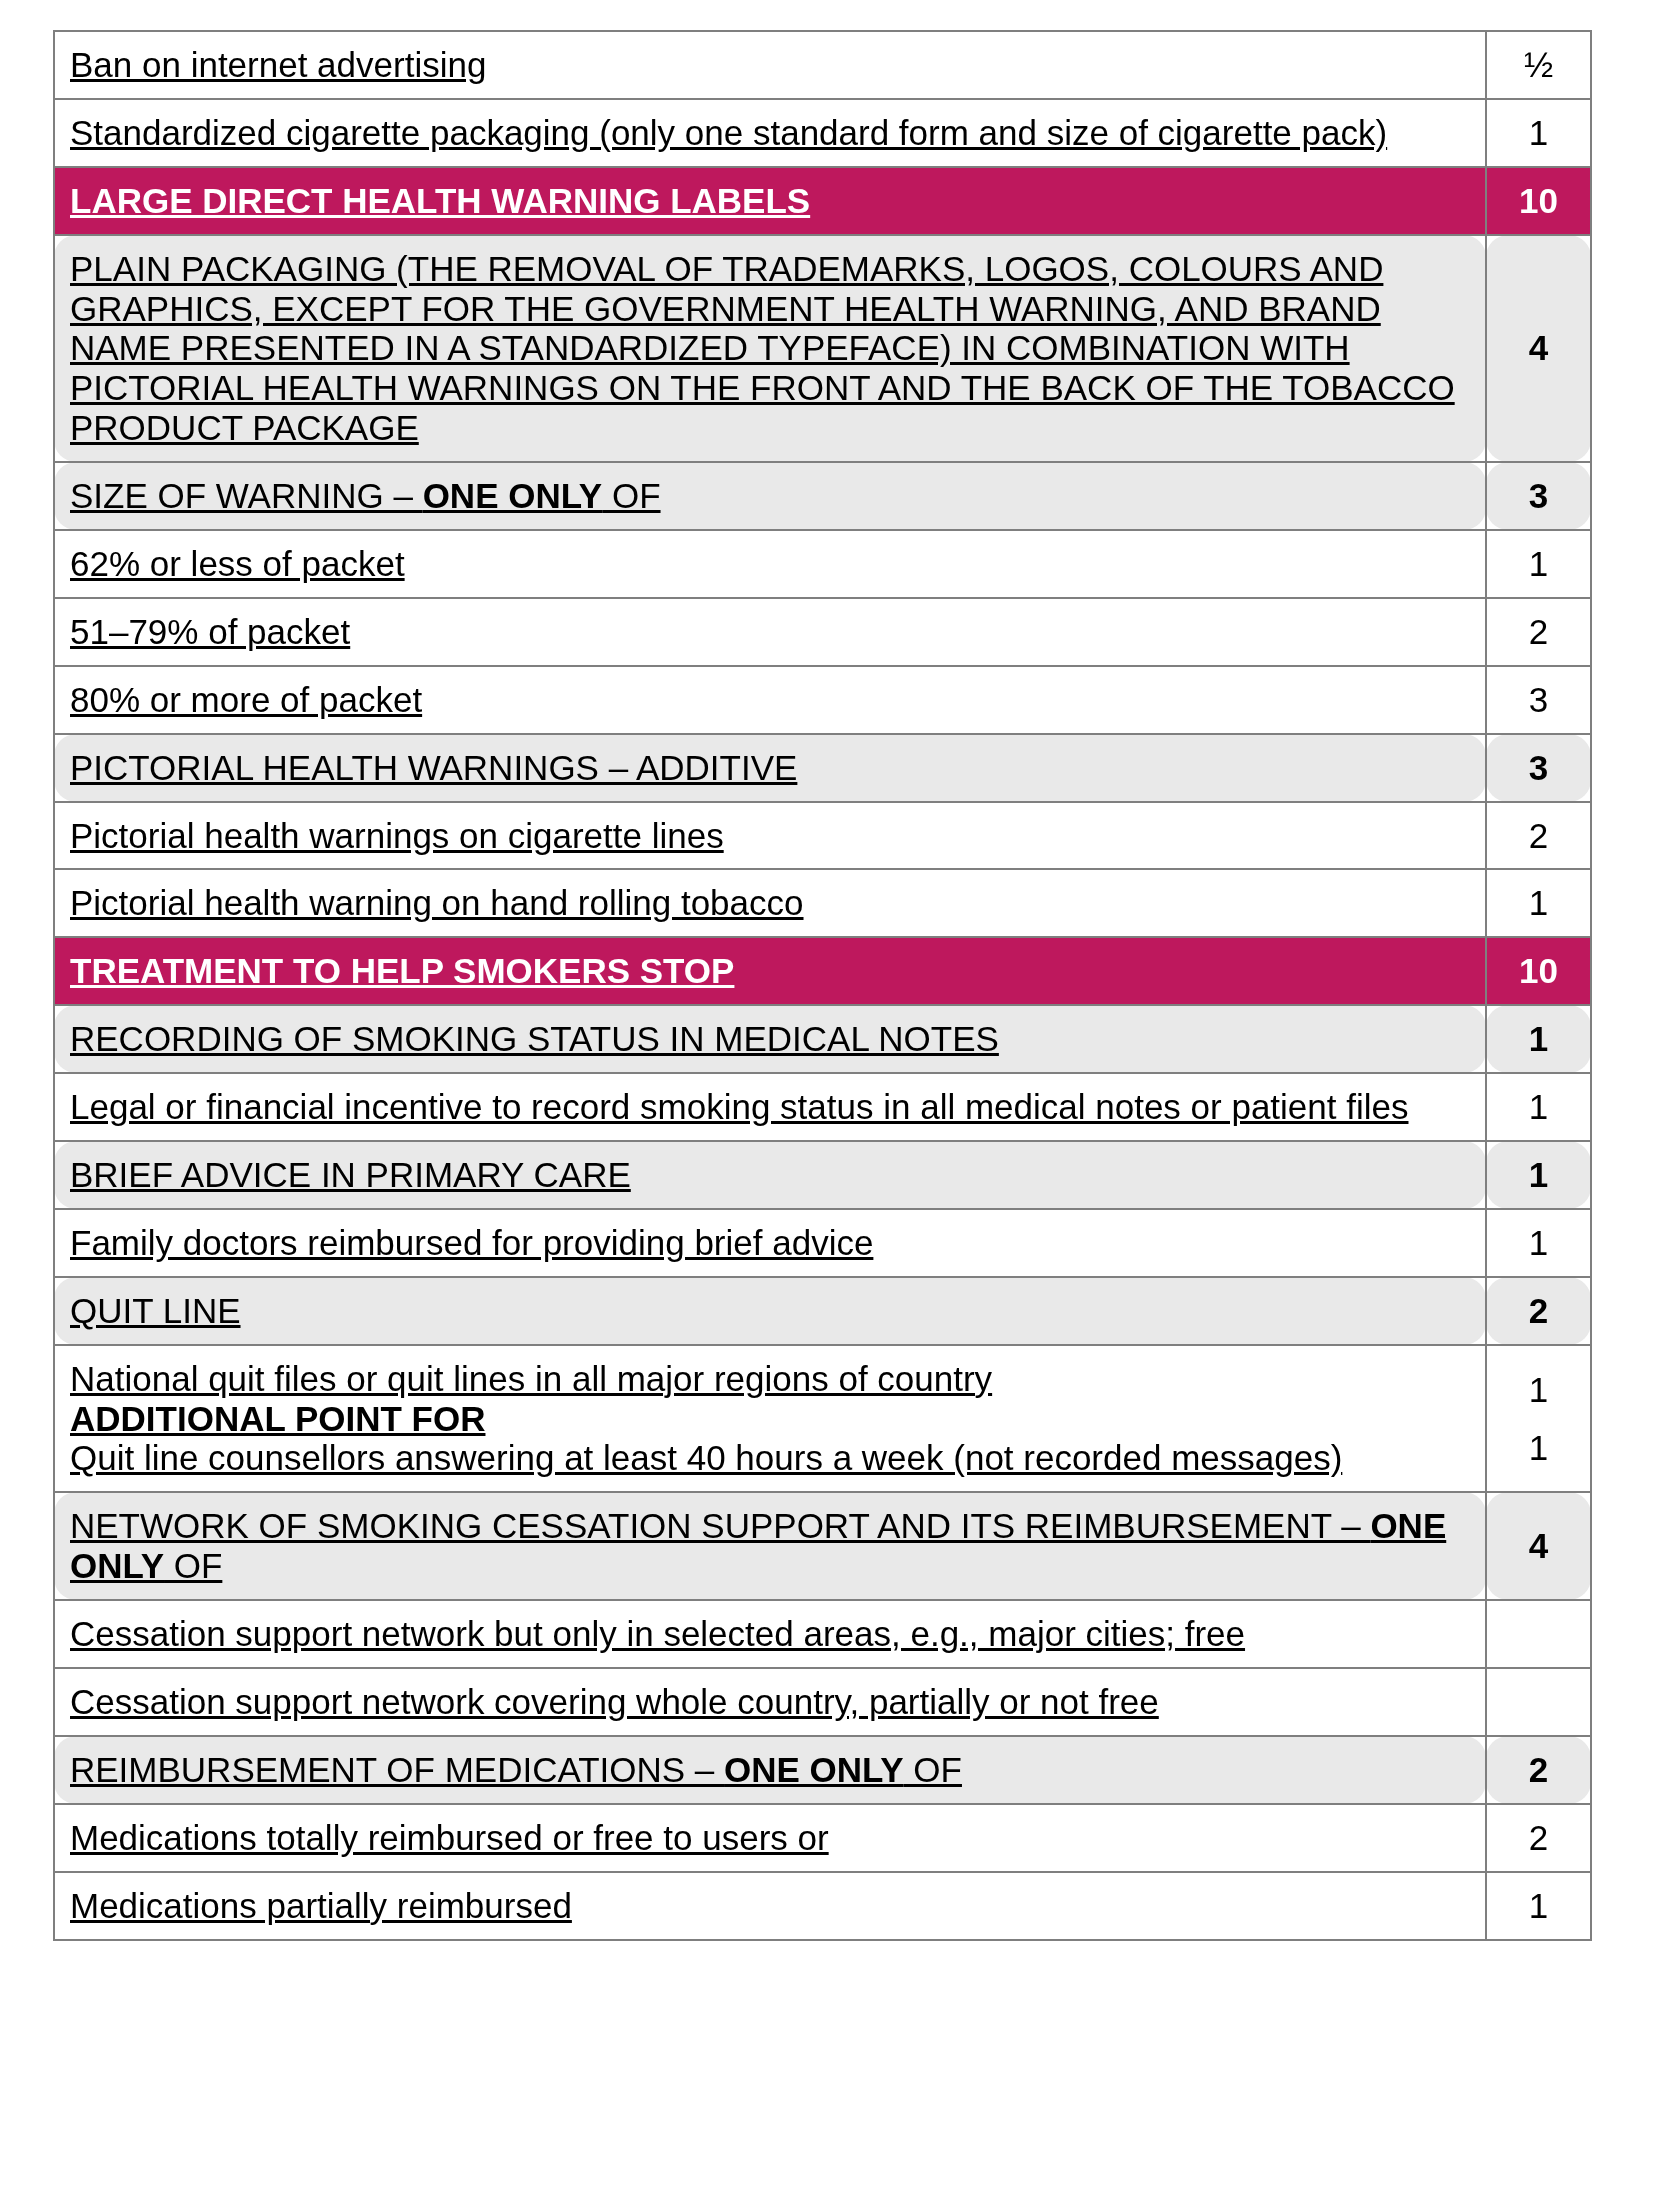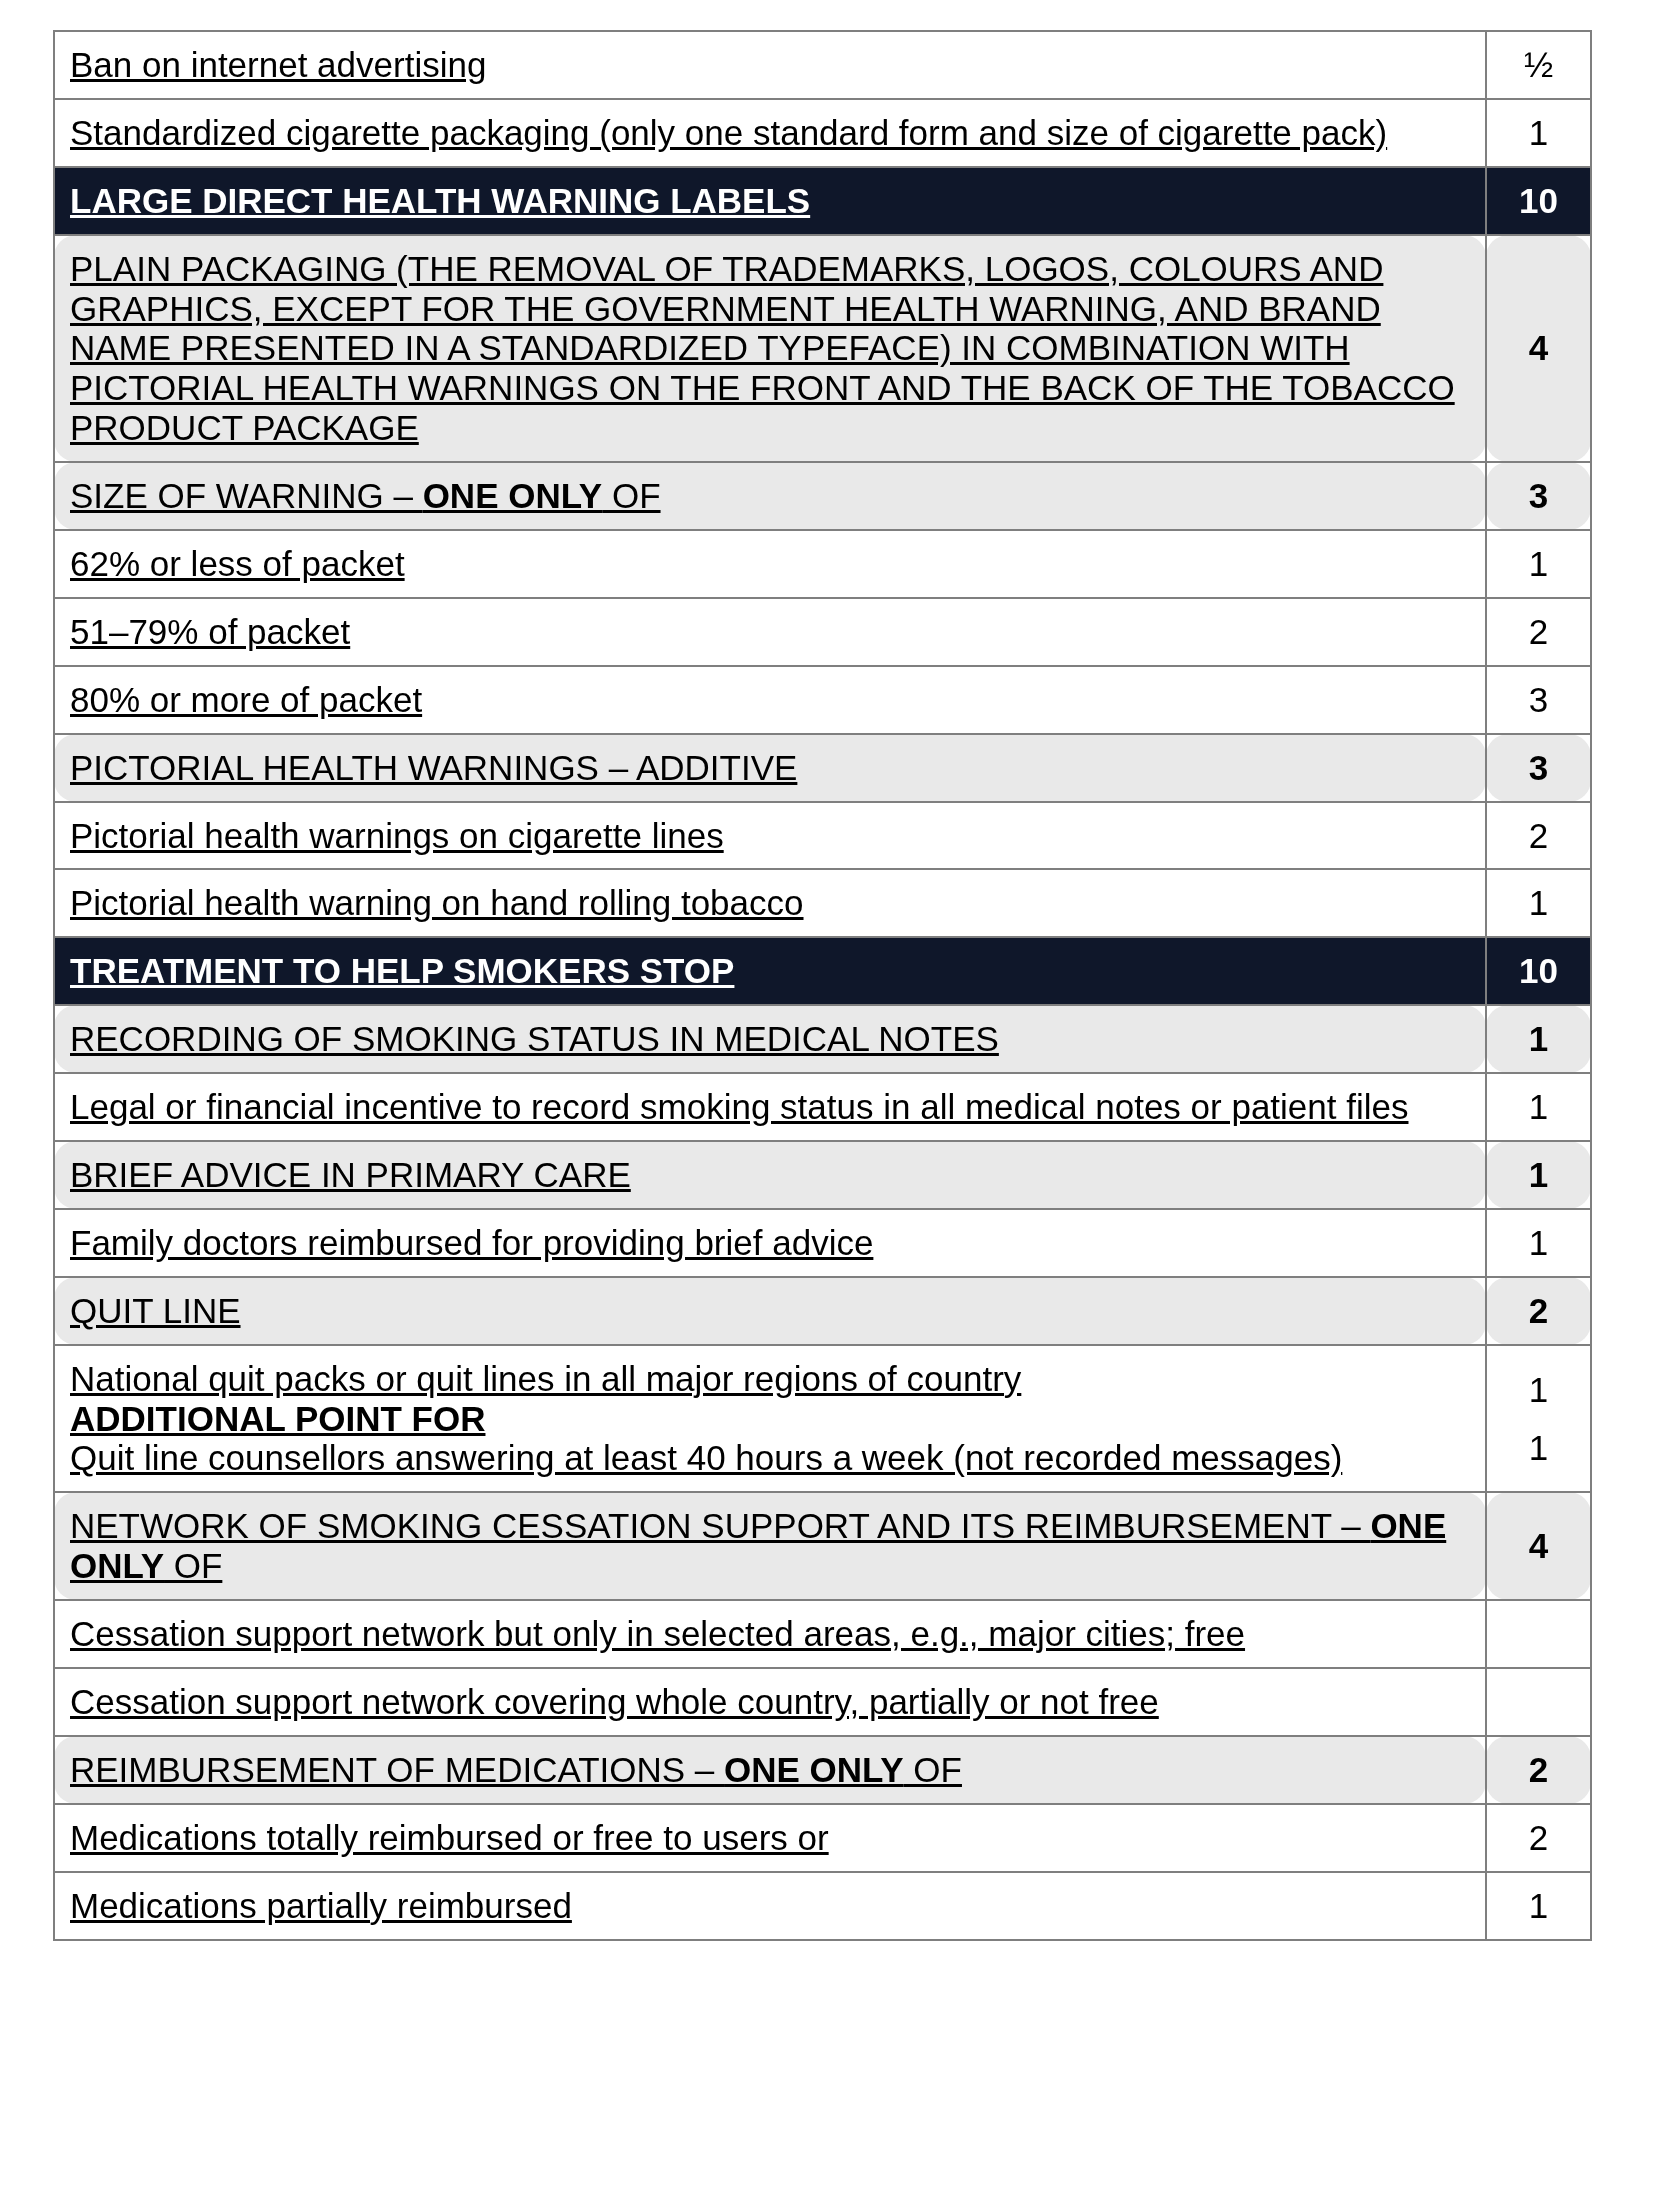--- a/index.html
+++ b/index.html
@@ -44,21 +44,21 @@
     text-decoration: underline;
   }
   td.label-cell.justify {
     text-align: justify;
   }
   td.points-cell {
     padding: 13px 5.5px;
     text-align: center;
   }
   tr.header td {
-    background: #0f172a;
+    background: #be185d;
     color: #ffffff;
     font-weight: bold;
   }
   tr.section td {
     background: #e9e9e9;
     border-radius: 22px;
   }
   tr.section td.points-cell {
     font-weight: bold;
   }
@@ -174,21 +174,21 @@
           </td>
   </tr>
         <tr class="section">
     <td class="label-cell"><span>QUIT LINE</span></td>
     <td class="points-cell">
             <div class="pt">2</div>
           </td>
   </tr>
         <tr class="plain">
     <td class="label-cell">
-            <div class="seg-block">National quit packs or quit lines in all major regions of country</div>
+            <div class="seg-block">National quit files or quit lines in all major regions of country</div>
             <div class="b seg-block">ADDITIONAL POINT FOR</div>
             <div class="seg-block">Quit line counsellors answering at least 40 hours a week (not recorded messages)</div>
           </td>
     <td class="points-cell">
             <div class="pt">1</div>
             <div class="pt">1</div>
           </td>
   </tr>
         <tr class="section">
     <td class="label-cell"><span>NETWORK OF SMOKING CESSATION SUPPORT AND ITS REIMBURSEMENT – </span><span class="b">ONE ONLY</span><span> OF</span></td>

